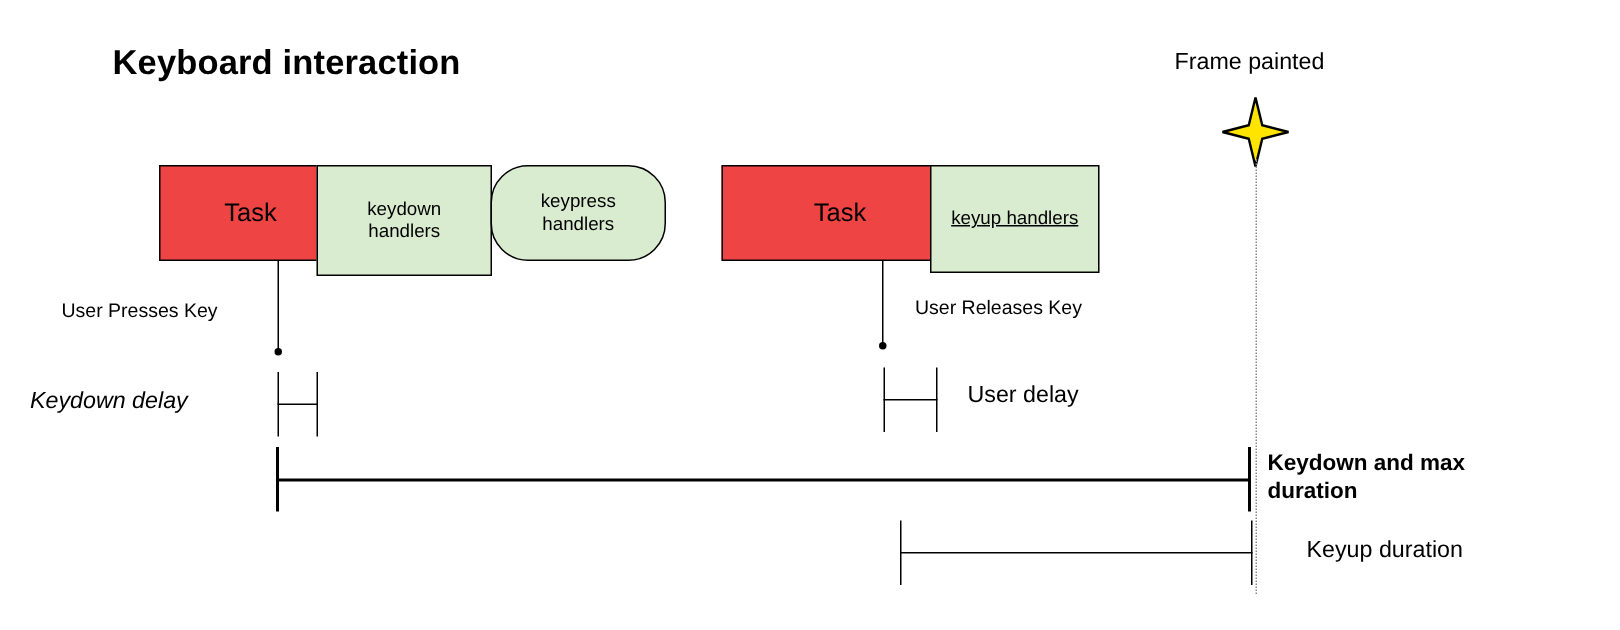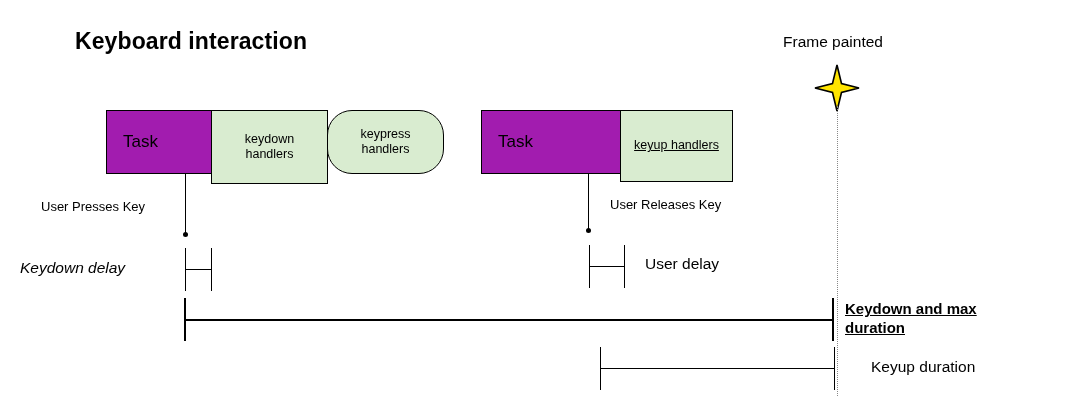--- a/index.html
+++ b/index.html
@@ -31,23 +31,23 @@
     position: absolute;
     box-sizing: border-box;
     border: 1.6px solid #000000;
     display: flex;
     align-items: center;
     justify-content: center;
     text-align: center;
     line-height: 1.22;
   }
   .box.task {
-    background: #a21caf;
+    background: #ef4444;
     font-size: 17px;
-    justify-content: flex-start;
+    justify-content: center;
     padding-left: 16px;
   }
   .box.handler {
     background: #d9ecd0;
     font-size: 12.5px;
   }
   .box-label { display: block; }
   
   .vline {
     position: absolute;
@@ -79,21 +79,21 @@
     border-left: 1.4px solid #000000;
   }
   
   .lbl {
     position: absolute;
     white-space: nowrap;
     font-size: 14px;
   }
   .lbl.small { font-size: 13px; }
   .lbl.big { font-size: 15.5px; }
-  .lbl.bold { font-weight: bold; font-size: 15px; line-height: 1.25; white-space: normal; text-decoration: underline; }
+  .lbl.bold { font-weight: bold; font-size: 15px; line-height: 1.25; white-space: normal; }
   .star-wrap {
     position: absolute;
     left: 814px;
     top: 64px;
     width: 46px;
     height: 48px;
   }
 </style>
 </head>
 <body>

